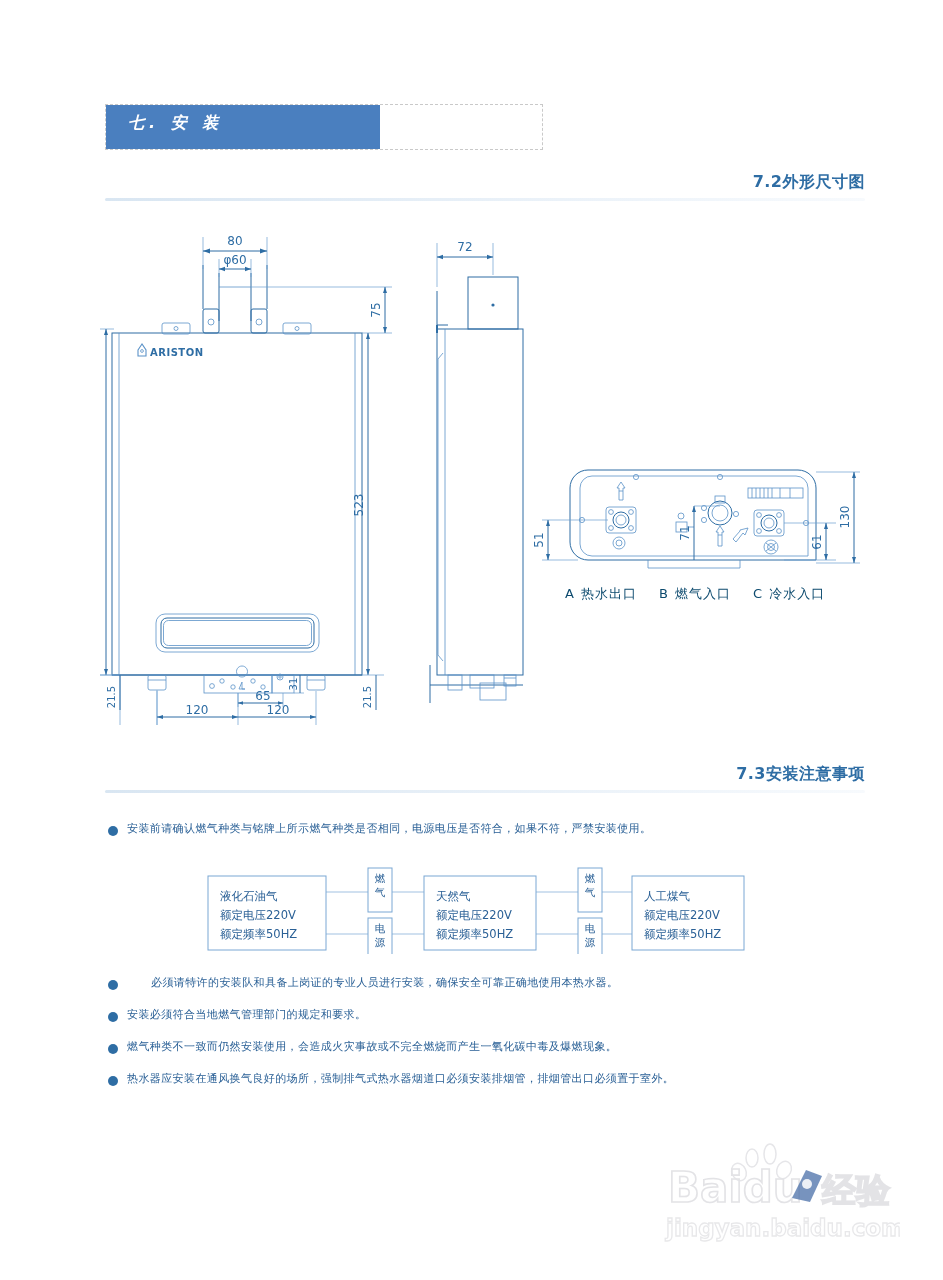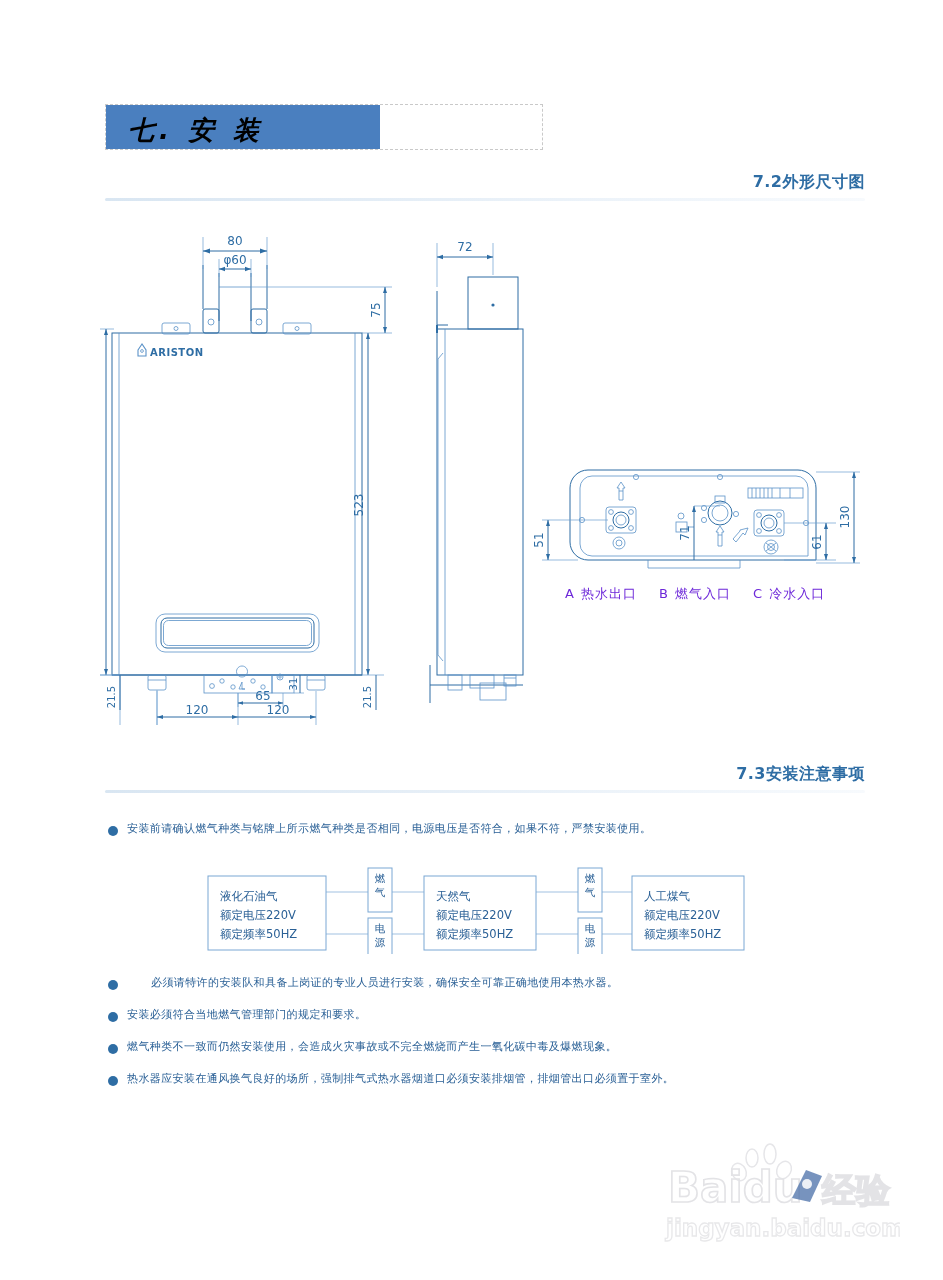--- a/index.html
+++ b/index.html
@@ -37,25 +37,25 @@
     top: 0px;
     width: 274px;
     height: 44px;
     background: #4a7fbf;
     box-sizing: border-box;
   }
   #chapter-header-band .band-text {
     position: absolute;
     left: 22px;
     top: 8px;
-    font-size: 26px;
+    font-size: 16px;
     font-weight: bold;
     font-style: italic;
     letter-spacing: 5px;
-    color: #000000;
+    color: #ffffff;
     font-family: "DejaVu Sans", sans-serif;
   }
 
   
   .subsection {
     position: absolute;
     left: 105px;
     width: 760px;
   }
   .subsection .sub-title {
@@ -85,21 +85,21 @@
     height: 530px;
   }
   #drawing-svg { display: block; }
 
   
   #bottom-view-legend {
     position: absolute;
     left: 565px;
     top: 585px;
     font-size: 13px;
-    color: #6d28d9;
+    color: #0c4a6e;
     letter-spacing: 1px;
     white-space: nowrap;
     font-family: "DejaVu Sans", sans-serif;
   }
   #bottom-view-legend .legend-item { margin-right: 17px; }
   #bottom-view-legend .legend-key { margin-right: 6px; }
 
   
   .note-row {
     position: absolute;

